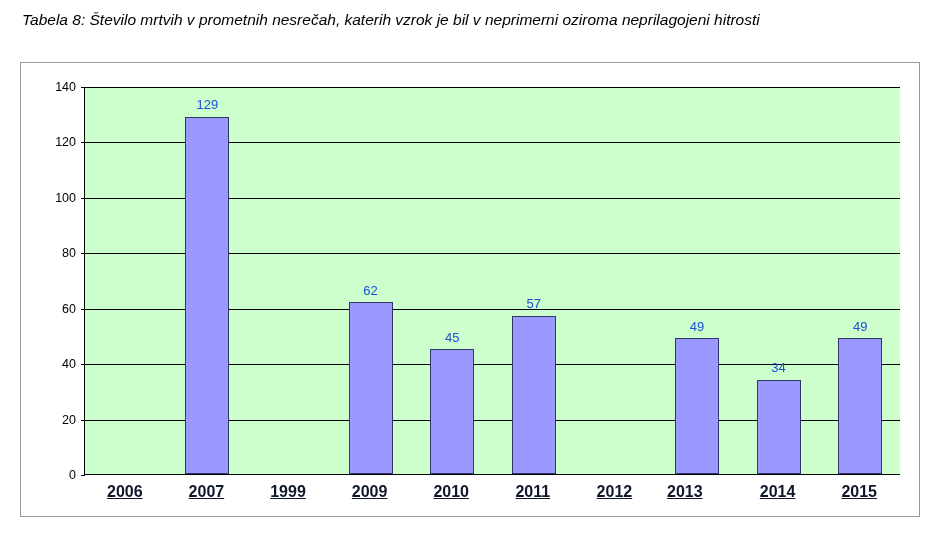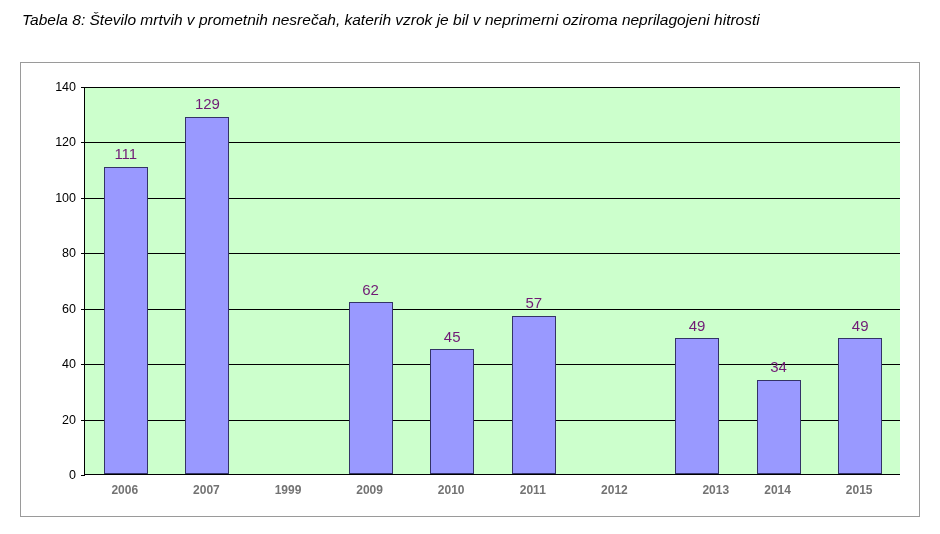--- a/index.html
+++ b/index.html
@@ -97,32 +97,33 @@
     transform: translateX(-50%);
     width: 44px;
     background: #9999ff;
     border: 1px solid #333366;
     box-sizing: border-box;
   }
   .bar-value {
     position: absolute;
     left: 50%;
     transform: translateX(-50%);
-    font-size: 15px;
-    color: #701a75;
+    font-size: 13px;
+    color: #1d4ed8;
     white-space: nowrap;
   }
   .xtick-label {
     position: absolute;
     top: 420px;
     text-align: center;
-    font-size: 12px;
+    font-size: 16px;
     font-weight: bold;
-    color: #737373;
+    color: #0f172a;
     white-space: nowrap;
+    text-decoration: underline;
   }
   #xaxis-labels {
     position: absolute;
     left: 63px;
     top: 0;
     width: 816px;
     height: 455px;
   }
 </style>
 </head>
@@ -157,24 +158,20 @@
 
       <div class="tick-mark" style="top:0px;"></div>
       <div class="tick-mark" style="top:55.4px;"></div>
       <div class="tick-mark" style="top:110.9px;"></div>
       <div class="tick-mark" style="top:166.3px;"></div>
       <div class="tick-mark" style="top:221.7px;"></div>
       <div class="tick-mark" style="top:277.1px;"></div>
       <div class="tick-mark" style="top:332.6px;"></div>
       <div class="tick-mark" style="top:388px;"></div>
 
-      <div class="bar-slot" style="left:0px;width:81.6px;">
-        <div class="bar" style="height:307.3px;"></div>
-        <div class="bar-value" style="bottom:312px;">111</div>
-      </div>
       <div class="bar-slot" style="left:81.6px;width:81.6px;">
         <div class="bar" style="height:357.1px;"></div>
         <div class="bar-value" style="bottom:361.8px;">129</div>
       </div>
       <div class="bar-slot" style="left:244.8px;width:81.6px;">
         <div class="bar" style="height:171.7px;"></div>
         <div class="bar-value" style="bottom:176.4px;margin-top:40px;">62</div>
       </div>
       <div class="bar-slot" style="left:326.4px;width:81.6px;">
         <div class="bar" style="height:124.6px;"></div>
@@ -199,19 +196,19 @@
     </div>
 
     <div id="xaxis-labels">
       <div class="xtick-label" style="left:0px;width:81.6px;">2006</div>
       <div class="xtick-label" style="left:81.6px;width:81.6px;">2007</div>
       <div class="xtick-label" style="left:163.2px;width:81.6px;">1999</div>
       <div class="xtick-label" style="left:244.8px;width:81.6px;">2009</div>
       <div class="xtick-label" style="left:326.4px;width:81.6px;">2010</div>
       <div class="xtick-label" style="left:408px;width:81.6px;">2011</div>
       <div class="xtick-label" style="left:489.6px;width:81.6px;">2012</div>
-      <div class="xtick-label" style="left:591px;width:81.6px;">2013</div>
+      <div class="xtick-label" style="left:560px;width:81.6px;">2013</div>
       <div class="xtick-label" style="left:652.8px;width:81.6px;">2014</div>
       <div class="xtick-label" style="left:734.4px;width:81.6px;">2015</div>
     </div>
 
   </div>
 </div>
 
 </body></html>

